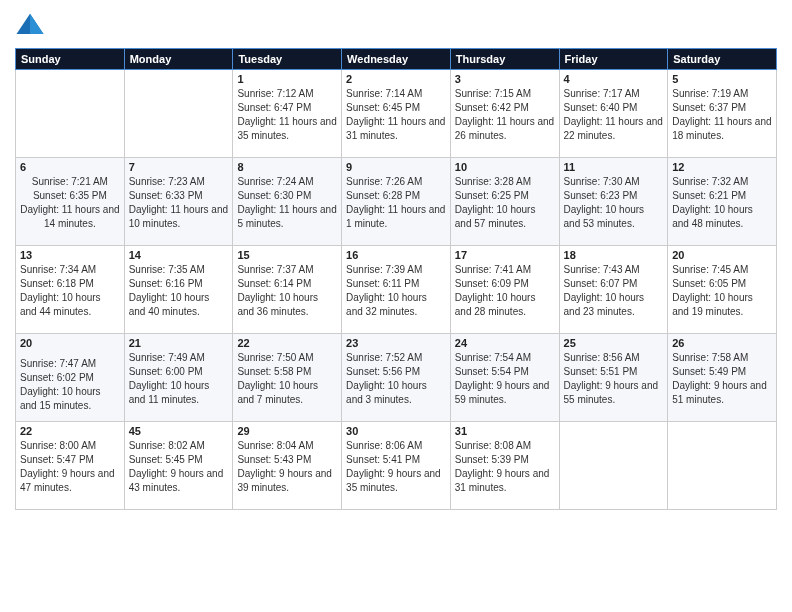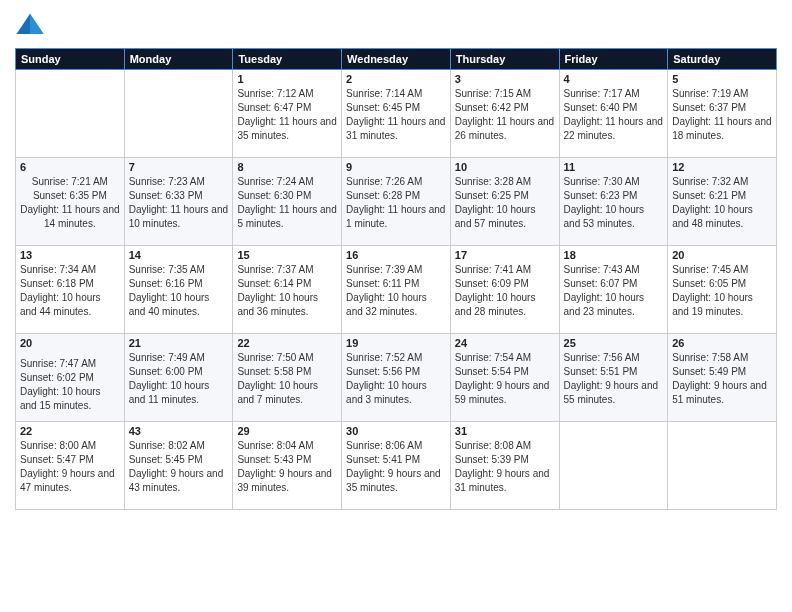--- a/index.html
+++ b/index.html
@@ -264,53 +264,53 @@
 Sunset: 6:00 PM
 Daylight: 10 hours and 11 minutes.</div>
           </td>
           <td>
             <span class="day-num">22</span>
             <div class="day-info" style="white-space: pre-line;">Sunrise: 7:50 AM
 Sunset: 5:58 PM
 Daylight: 10 hours and 7 minutes.</div>
           </td>
           <td>
-            <span class="day-num">19</span>
+            <span class="day-num">23</span>
             <div class="day-info" style="white-space: pre-line;">Sunrise: 7:52 AM
 Sunset: 5:56 PM
 Daylight: 10 hours and 3 minutes.</div>
           </td>
           <td>
             <span class="day-num">24</span>
             <div class="day-info" style="white-space: pre-line;">Sunrise: 7:54 AM
 Sunset: 5:54 PM
 Daylight: 9 hours and 59 minutes.</div>
           </td>
           <td>
             <span class="day-num">25</span>
-            <div class="day-info" style="white-space: pre-line;">Sunrise: 7:56 AM
+            <div class="day-info" style="white-space: pre-line;">Sunrise: 8:56 AM
 Sunset: 5:51 PM
 Daylight: 9 hours and 55 minutes.</div>
           </td>
           <td>
             <span class="day-num">26</span>
             <div class="day-info" style="white-space: pre-line;">Sunrise: 7:58 AM
 Sunset: 5:49 PM
 Daylight: 9 hours and 51 minutes.</div>
           </td>
         </tr>
         <tr>
           <td>
             <span class="day-num">22</span>
             <div class="day-info" style="white-space: pre-line;">Sunrise: 8:00 AM
 Sunset: 5:47 PM
 Daylight: 9 hours and 47 minutes.</div>
           </td>
           <td>
-            <span class="day-num">43</span>
+            <span class="day-num">45</span>
             <div class="day-info" style="white-space: pre-line;">Sunrise: 8:02 AM
 Sunset: 5:45 PM
 Daylight: 9 hours and 43 minutes.</div>
           </td>
           <td>
             <span class="day-num">29</span>
             <div class="day-info" style="white-space: pre-line;">Sunrise: 8:04 AM
 Sunset: 5:43 PM
 Daylight: 9 hours and 39 minutes.</div>
           </td>

